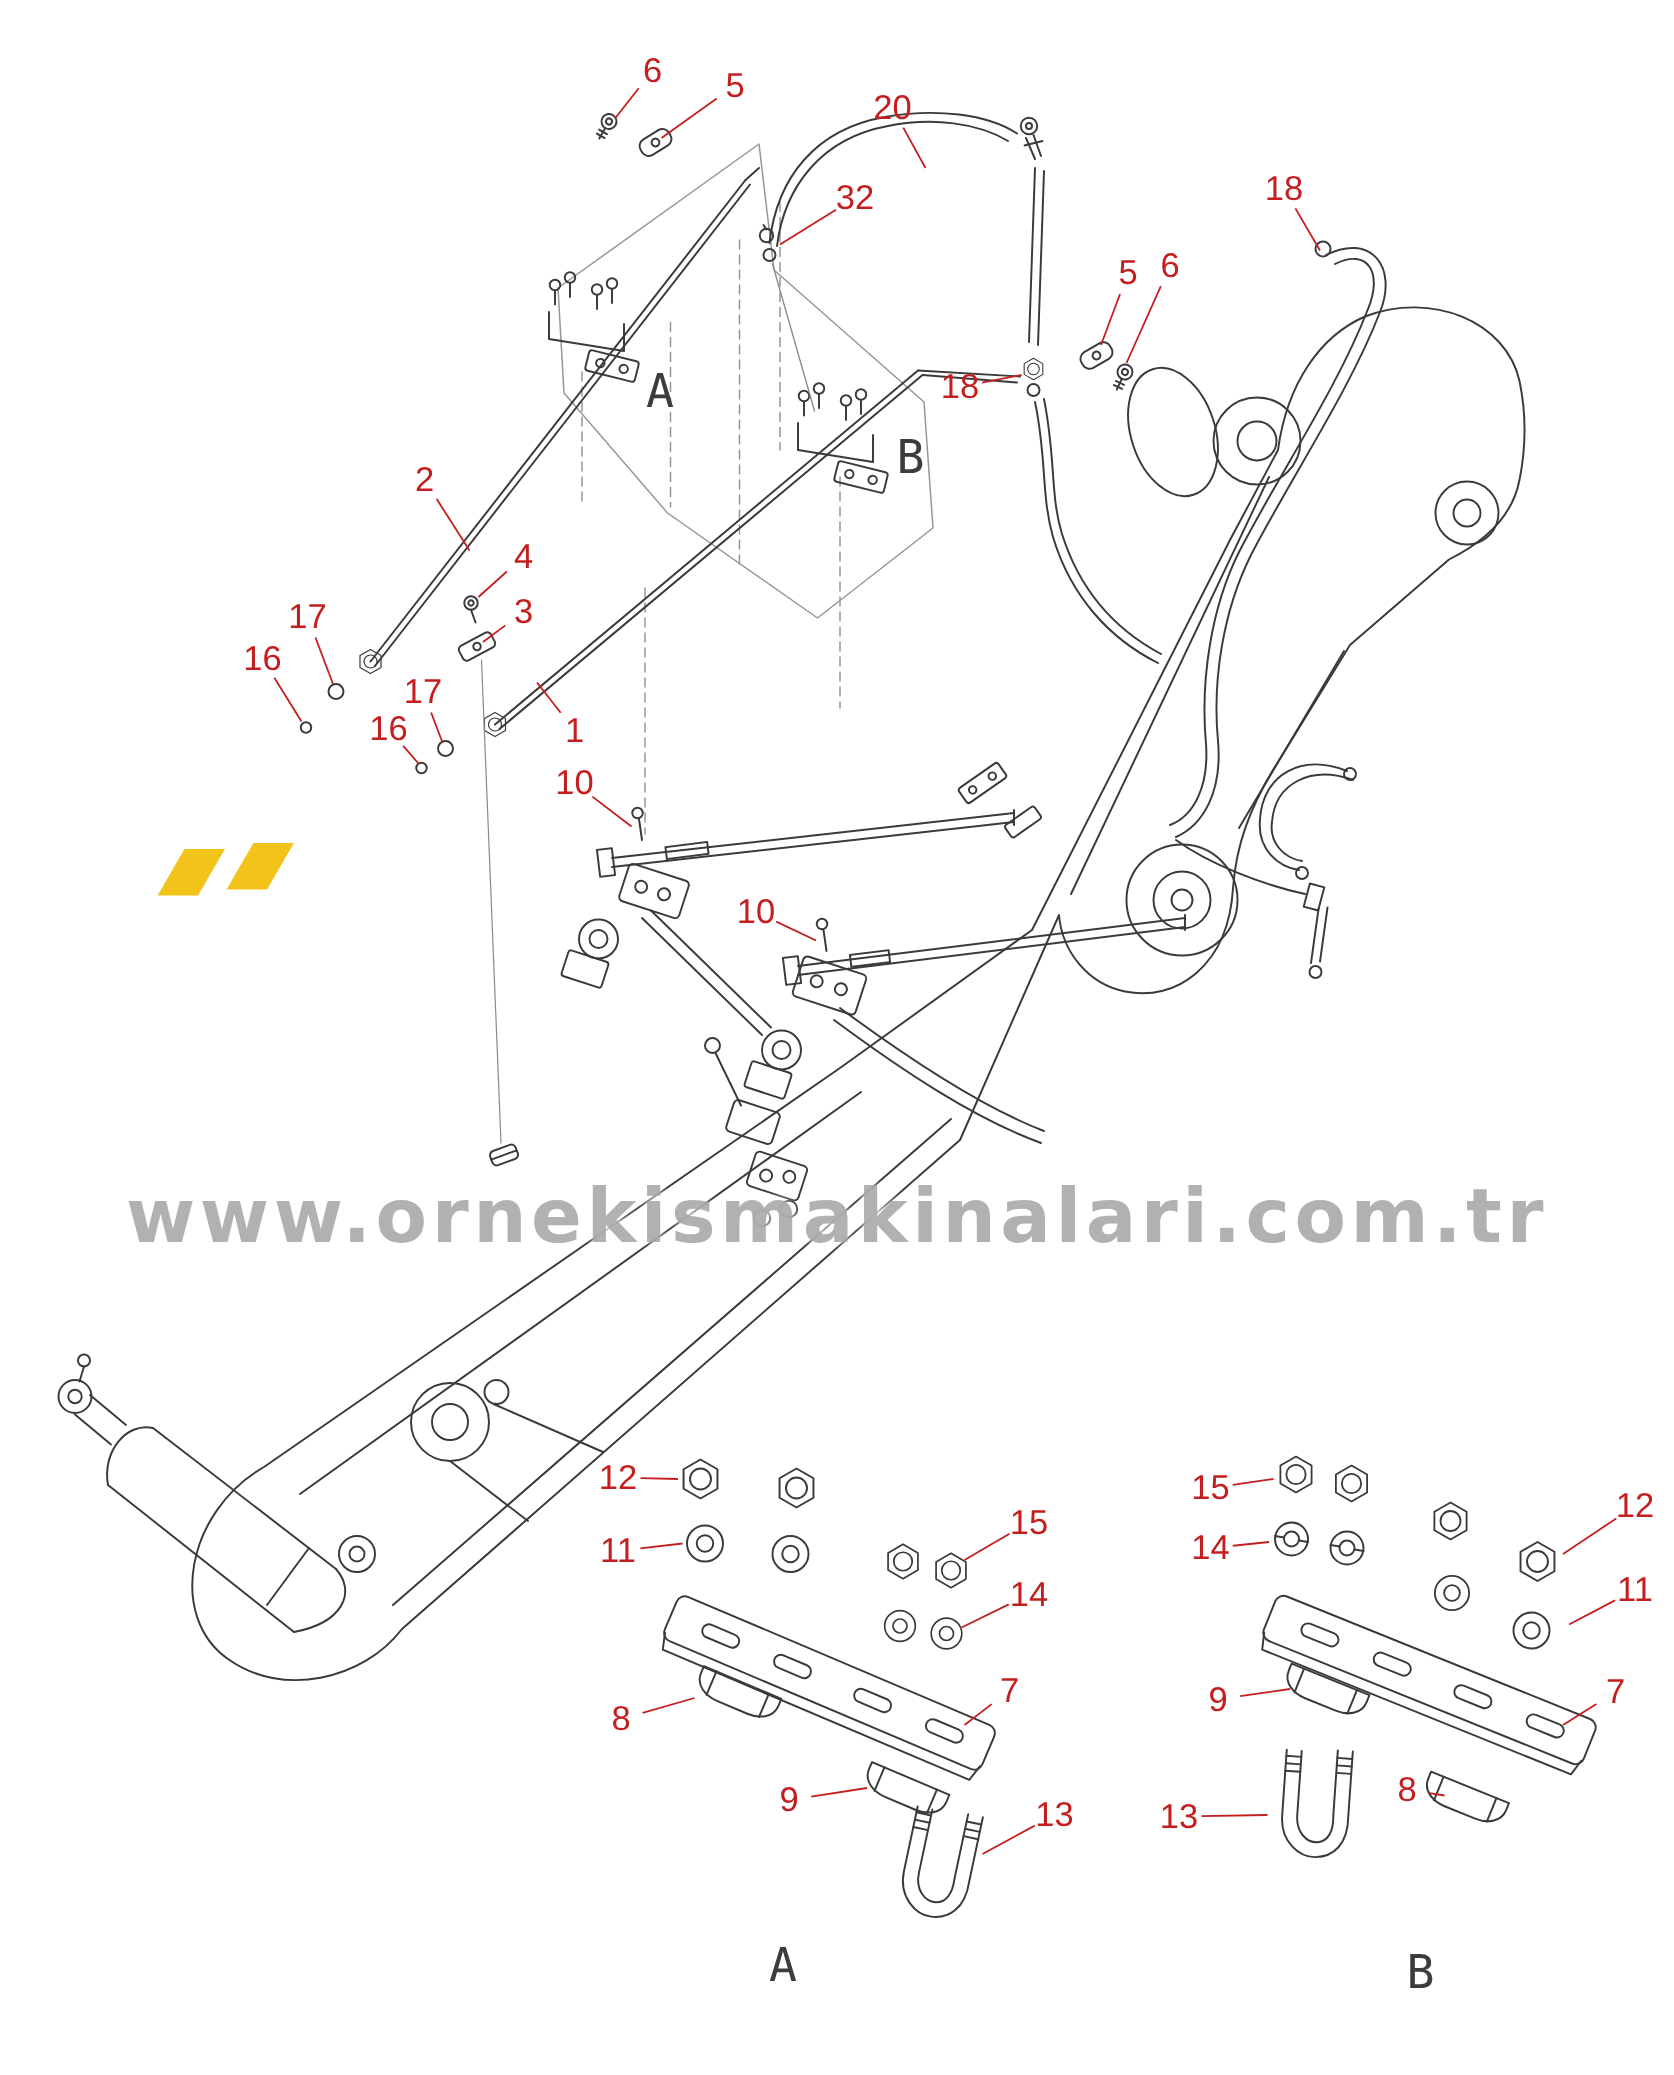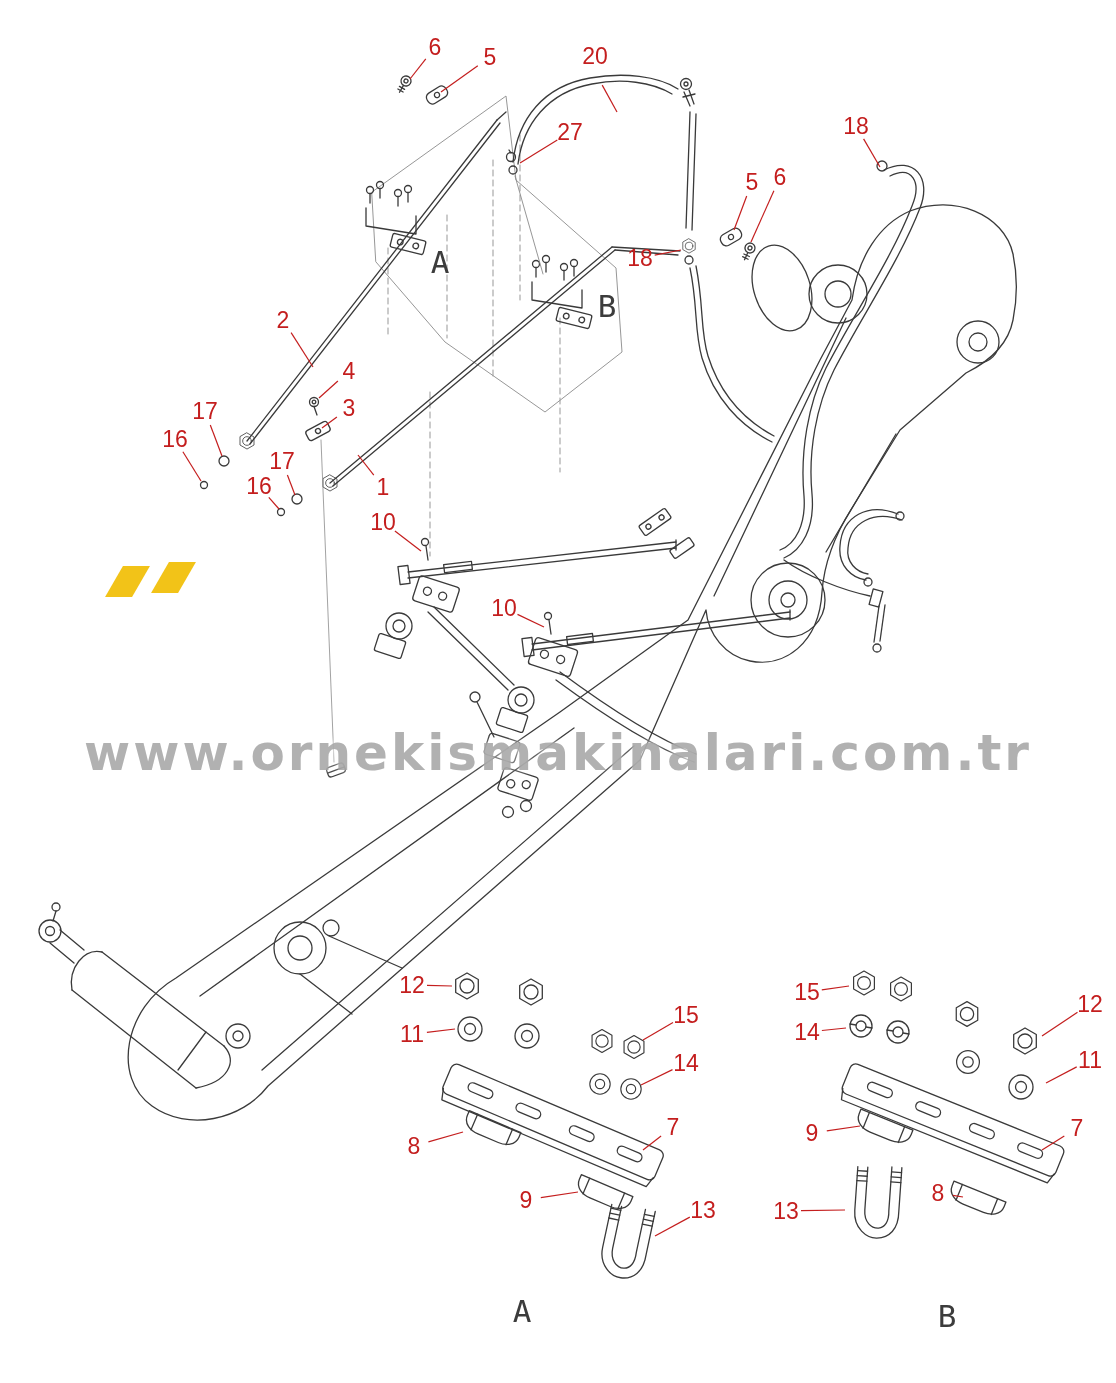--- a/index.html
+++ b/index.html
@@ -14,21 +14,21 @@
   
   .watermark { position:absolute; inset:0; pointer-events:none; z-index:20; }
   .wm-brand {
     position:absolute; top:556px; left:50%; transform:translateX(-50%);
     font-family:"DejaVu Sans", sans-serif; font-weight:bold; font-size:222px;
     line-height:1; letter-spacing:20px; white-space:nowrap;
     color:rgba(172,172,172,0.80);
     text-shadow:0 0 10px rgba(255,255,255,0.95);
   }
   .wm-url {
-    position:absolute; top:724px; left:50%; transform:translateX(-50%);
+    position:absolute; top:782px; left:50%; transform:translateX(-50%);
     font-family:"DejaVu Sans", sans-serif; font-weight:bold; font-size:50px;
     letter-spacing:3px; white-space:nowrap;
     color:rgba(163,163,163,0.85);
     text-shadow:0 0 8px rgba(255,255,255,0.95);
     text-align:center;
   }
   .wm-tick { position:absolute; width:27px; height:31px; transform:skewX(-30deg); }
   .wm-tick-1 { left:114px; top:566px; }
   .wm-tick-2 { left:160px; top:562px; }
 
@@ -417,22 +417,22 @@
       <line x1="1076.7" y1="1066.9" x2="1046" y2="1083" stroke="#c41e1e" stroke-width="1.2"></line>
       <line x1="826.8" y1="1130.8" x2="860" y2="1126" stroke="#c41e1e" stroke-width="1.2"></line>
       <line x1="1064.3" y1="1136.0" x2="1042" y2="1150" stroke="#c41e1e" stroke-width="1.2"></line>
       <line x1="801.0" y1="1210.7" x2="845" y2="1210" stroke="#c41e1e" stroke-width="1.2"></line>
       <line x1="952.8" y1="1195.4" x2="963" y2="1197" stroke="#c41e1e" stroke-width="1.2"></line>
     </svg>
 
   <div class="callout-layer">
       <div class="callout" style="left: 435px; top: 47px; color: rgb(196, 30, 30);">6</div>
       <div class="callout" style="left: 490px; top: 57px; color: rgb(196, 30, 30);">5</div>
-      <div class="callout" style="left: 595px; top: 56px; color: rgb(196, 30, 30);">20</div>
-      <div class="callout" style="left: 570px; top: 132px; color: rgb(196, 30, 30);">27</div>
+      <div class="callout" style="left: 595px; top: 72px; color: rgb(196, 30, 30);">20</div>
+      <div class="callout" style="left: 570px; top: 132px; color: rgb(196, 30, 30);">32</div>
       <div class="callout" style="left: 856px; top: 126px; color: rgb(196, 30, 30);">18</div>
       <div class="callout" style="left: 752px; top: 182px; color: rgb(196, 30, 30);">5</div>
       <div class="callout" style="left: 780px; top: 177px; color: rgb(196, 30, 30);">6</div>
       <div class="callout" style="left: 640px; top: 258px; color: rgb(196, 30, 30);">18</div>
       <div class="callout" style="left: 283px; top: 320px; color: rgb(196, 30, 30);">2</div>
       <div class="callout" style="left: 349px; top: 371px; color: rgb(196, 30, 30);">4</div>
       <div class="callout" style="left: 349px; top: 408px; color: rgb(196, 30, 30);">3</div>
       <div class="callout" style="left: 205px; top: 411px; color: rgb(196, 30, 30);">17</div>
       <div class="callout" style="left: 175px; top: 439px; color: rgb(196, 30, 30);">16</div>
       <div class="callout" style="left: 282px; top: 461px; color: rgb(196, 30, 30);">17</div>

